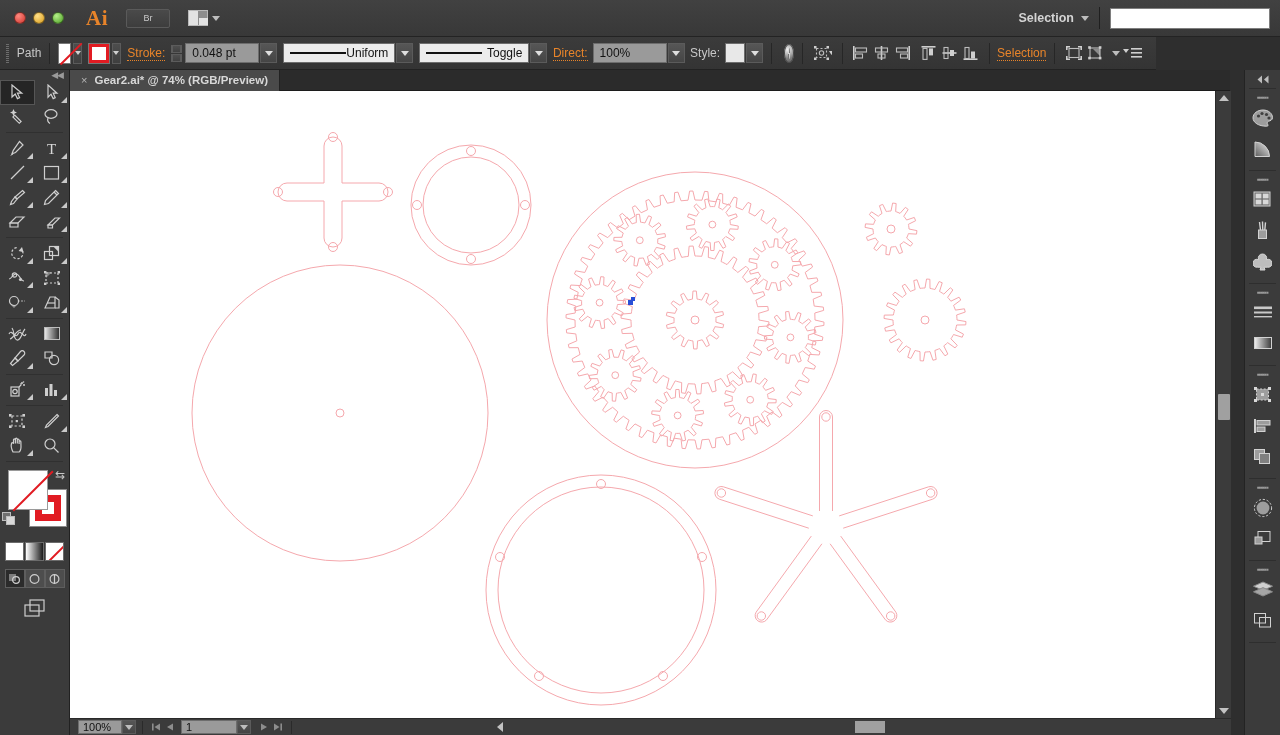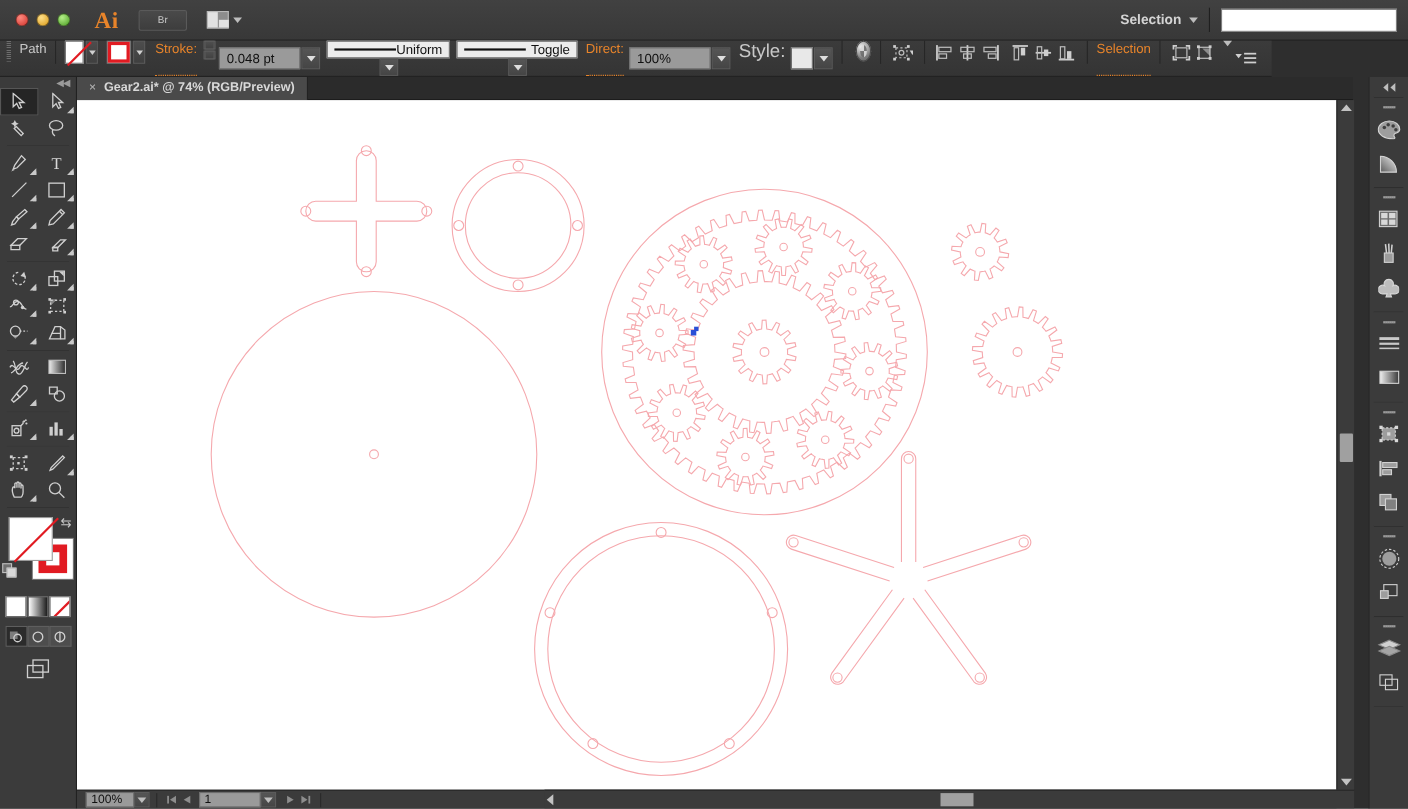--- a/index.html
+++ b/index.html
@@ -48,21 +48,21 @@
   .ws-search{
     margin-left:10px; margin-right:10px; width:160px; height:21px;
     background:#fff; border:1px solid #7e7e7e;
   }
 
   
   .controlbar{
     position:absolute; left:0; top:37px; width:1156px; height:33px;
     background:linear-gradient(#3b3b3b,#343434);
     border-bottom:1px solid #222;
-    display:flex; padding-left:6px;
+    display:flex; align-items:center; padding-left:6px;
   }
   .grip{ width:5px; height:19px;
     background:repeating-linear-gradient(#6d6d6d 0 1px, transparent 1px 2px);
     margin-right:8px; }
   .cb-label{ color:#c8c8c8; font-size:12px; }
   .cb-sep{ width:1px; height:21px; background:#262626; margin:0 8px; }
 
   .swatch{ width:22px; height:21px; border:1px solid #787878; background:#fff; position:relative; }
   .swatch.none:after{
     content:''; position:absolute; left:-3px; top:50%; width:30px; height:1.6px;
@@ -70,40 +70,40 @@
   }
   .swatch.strokebox{ background:#fff; display:flex; align-items:center; justify-content:center; }
   .swatch.strokebox:before{ content:''; width:14px; height:13px; border:3px solid #e11b22; background:#fff; }
   .mini-drop{
     width:15px; height:21px; margin-left:2px; border:1px solid #5b5b5b;
     background:linear-gradient(#4d4d4d,#3f3f3f); display:flex; align-items:center; justify-content:center;
   }
   .mini-drop .caret{ border-top-color:#d0d0d0; border-left-width:3.5px;border-right-width:3.5px;border-top-width:4.5px; }
 
   .lbl-link{ color:#e8842a; font-size:12px; border-bottom:1px dotted #e8842a; cursor:pointer; }
-  .lbl-plain{ color:#c8c8c8; font-size:17px; }
+  .lbl-plain{ color:#c8c8c8; font-size:12px; }
 
   .spin{ display:flex; flex-direction:column; margin-left:6px; gap:1px; }
   .spin div{ width:11px; height:8px; background:linear-gradient(#4f4f4f,#414141); border:1px solid #5c5c5c;
     display:flex;align-items:center;justify-content:center; }
   .sp-up{ width:0;height:0;border-left:3px solid transparent;border-right:3px solid transparent;border-bottom:4px solid #cfcfcf; }
   .sp-dn{ width:0;height:0;border-left:3px solid transparent;border-right:3px solid transparent;border-top:4px solid #cfcfcf; }
 
   .field{
     height:20px; background:#9a9a9a; border:1px solid #6d6d6d; color:#111; font-size:12px;
     display:flex; align-items:center; padding:0 6px; min-width:56px;
   }
   .field.wide{ min-width:74px; }
   .drop-btn{
     width:17px; height:20px; border:1px solid #5b5b5b; background:linear-gradient(#565656,#454545);
     display:flex;align-items:center;justify-content:center; margin-left:1px;
   }
   .drop-btn .caret{ border-top-color:#dedede; }
 
-  .combo{ display:flex; align-items:center; margin-left:6px;flex-direction:column; }
+  .combo{ display:flex; align-items:center; margin-left:6px; }
   .combo-txt{
     height:20px; min-width:110px; background:#ececec; border:1px solid #6d6d6d;
     display:flex; align-items:center; justify-content:space-between; padding:0 6px;
     color:#111; font-size:12px;
   }
   .lineart{ width:56px; height:2px; background:#111; }
   .style-sw{ width:20px;height:20px;background:#e8e8e8;border:1px solid #6d6d6d; }
 
   .gicon{ width:19px; height:19px; border-radius:50%;
     background:radial-gradient(circle at 35% 30%, #f0f0f0, #7e7e7e 60%, #5c5c5c);

